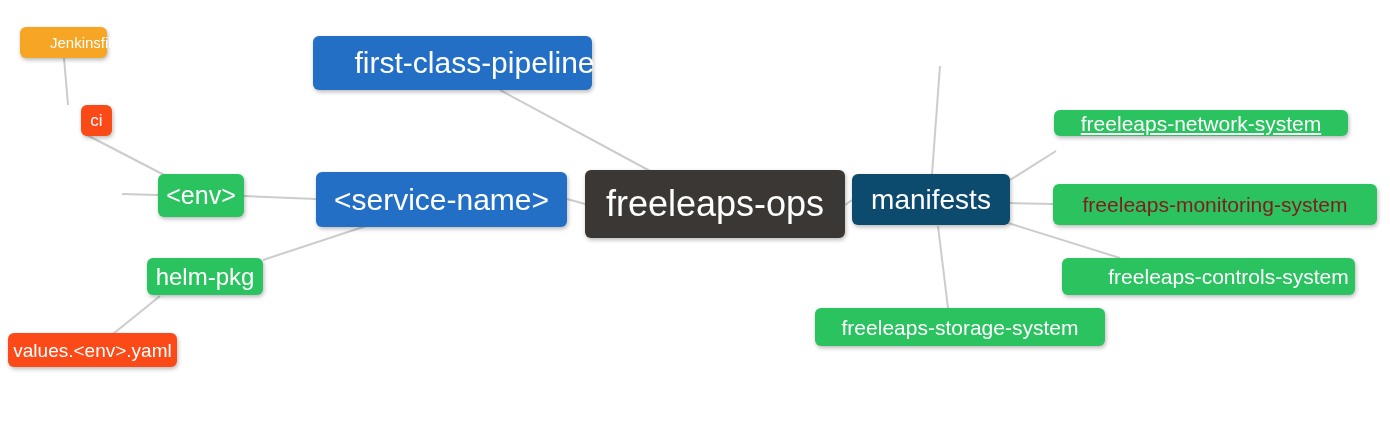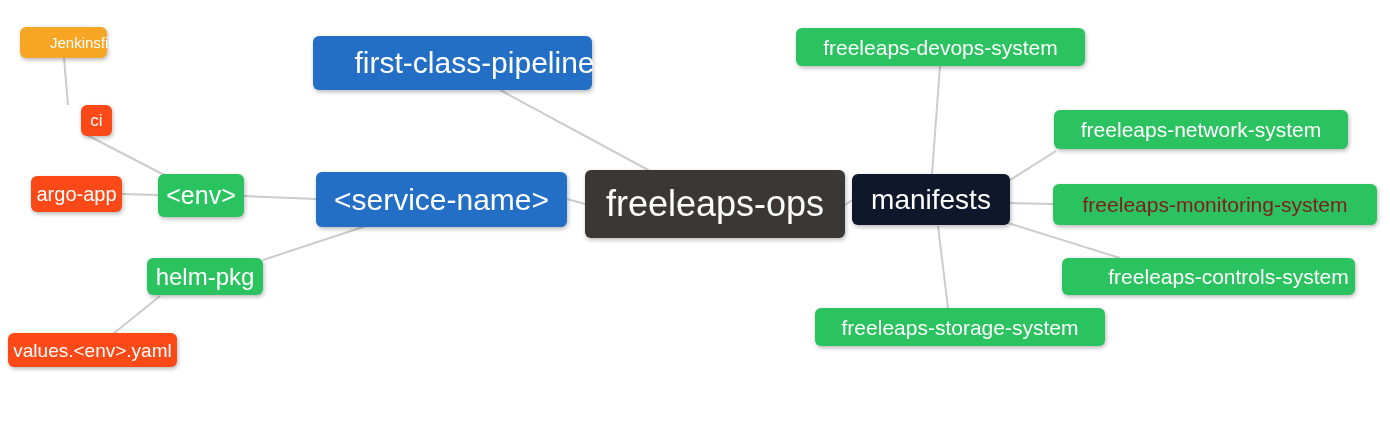--- a/index.html
+++ b/index.html
@@ -42,21 +42,21 @@
   #n-ci          { left: 53px;  top: 105px; width: 31px;  height: 31px; font-size: 17px; }
   #n-argo-app    { left: 31px;  top: 176px; width: 91px;  height: 36px; font-size: 20px; }
   #n-env         { left: 158px; top: 174px; width: 86px;  height: 43px; font-size: 25px; }
   #n-helm-pkg    { left: 147px; top: 258px; width: 116px; height: 37px; font-size: 24px; }
   #n-values      { left: 8px;   top: 333px; width: 169px; height: 34px; font-size: 19px; }
   #n-pipeline    { left: 313px; top: 36px;  width: 279px; height: 54px; font-size: 30px; }
   #n-service     { left: 316px; top: 172px; width: 251px; height: 55px; font-size: 30px; }
   #n-ops         { left: 585px; top: 170px; width: 260px; height: 68px; font-size: 36px; }
   #n-manifests   { left: 852px; top: 174px; width: 158px; height: 51px; font-size: 28px; }
   #n-devops      { left: 796px; top: 28px;  width: 289px; height: 38px; font-size: 21px; }
-  #n-network     { left: 1054px;top: 110px; width: 294px; height: 39px; font-size: 21px; }
+  #n-network     { left: 1054px;top: 110px; width: 294px; height: 26px; font-size: 21px; text-decoration: underline; }
   #n-monitoring  { left: 1053px;top: 184px; width: 324px; height: 41px; font-size: 21px; }
   #n-controls    { left: 1062px;top: 258px; width: 293px; height: 37px; font-size: 21px; }
   #n-storage     { left: 815px; top: 308px; width: 290px; height: 38px; font-size: 21px; }
 </style>
 </head>
 <body>
 
 <div class="canvas" style="background: rgb(255, 255, 255);">
 
   <svg class="edge-layer" viewBox="0 0 1390 421" xmlns="http://www.w3.org/2000/svg">
@@ -74,26 +74,24 @@
       <line x1="1010" y1="180" x2="1056" y2="151"></line>
       <line x1="1010" y1="203" x2="1053" y2="204"></line>
       <line x1="1008" y1="223" x2="1120" y2="258"></line>
       <line x1="938" y1="226" x2="948" y2="308"></line>
     </g>
   </svg>
 
   <div class="node" id="n-ops" style="background: rgb(59, 55, 52); color: rgb(255, 255, 255);">freeleaps-ops</div>
   <div class="node" id="n-pipeline" style="background: rgb(34, 111, 197); color: rgb(255, 255, 255); padding-left: 44px;">first-class-pipeline</div>
   <div class="node" id="n-service" style="background: rgb(34, 111, 197); color: rgb(255, 255, 255);">&lt;service-name&gt;</div>
-  <div class="node" id="n-manifests" style="background: #0f172a; color: rgb(255, 255, 255);">manifests</div>
+  <div class="node" id="n-manifests" style="background: #0c4a6e; color: rgb(255, 255, 255);">manifests</div>
   <div class="node" id="n-env" style="background: rgb(43, 195, 96); color: rgb(255, 255, 255);">&lt;env&gt;</div>
   <div class="node" id="n-helm-pkg" style="background: rgb(43, 195, 96); color: rgb(255, 255, 255);">helm-pkg</div>
   <div class="node" id="n-ci" style="background: rgb(251, 74, 23); color: rgb(255, 255, 255); margin-left: 28px;">ci</div>
-  <div class="node" id="n-argo-app" style="background: rgb(251, 74, 23); color: rgb(255, 255, 255);">argo-app</div>
   <div class="node" id="n-jenkinsfile" style="background: rgb(246, 165, 36); color: rgb(255, 255, 255);">Jenkinsfile</div>
   <div class="node" id="n-values" style="background: rgb(251, 74, 23); color: rgb(255, 255, 255);">values.&lt;env&gt;.yaml</div>
-  <div class="node" id="n-devops" style="background: rgb(43, 195, 96); color: rgb(255, 255, 255);">freeleaps-devops-system</div>
   <div class="node" id="n-network" style="background: rgb(43, 195, 96); color: rgb(255, 255, 255);">freeleaps-network-system</div>
   <div class="node" id="n-monitoring" style="background: rgb(43, 195, 96); color: #7f1d1d;">freeleaps-monitoring-system</div>
   <div class="node" id="n-controls" style="background: rgb(43, 195, 96); color: rgb(255, 255, 255); padding-left: 40px;">freeleaps-controls-system</div>
   <div class="node" id="n-storage" style="background: rgb(43, 195, 96); color: rgb(255, 255, 255);">freeleaps-storage-system</div>
 
 </div>
 
 </body></html>

